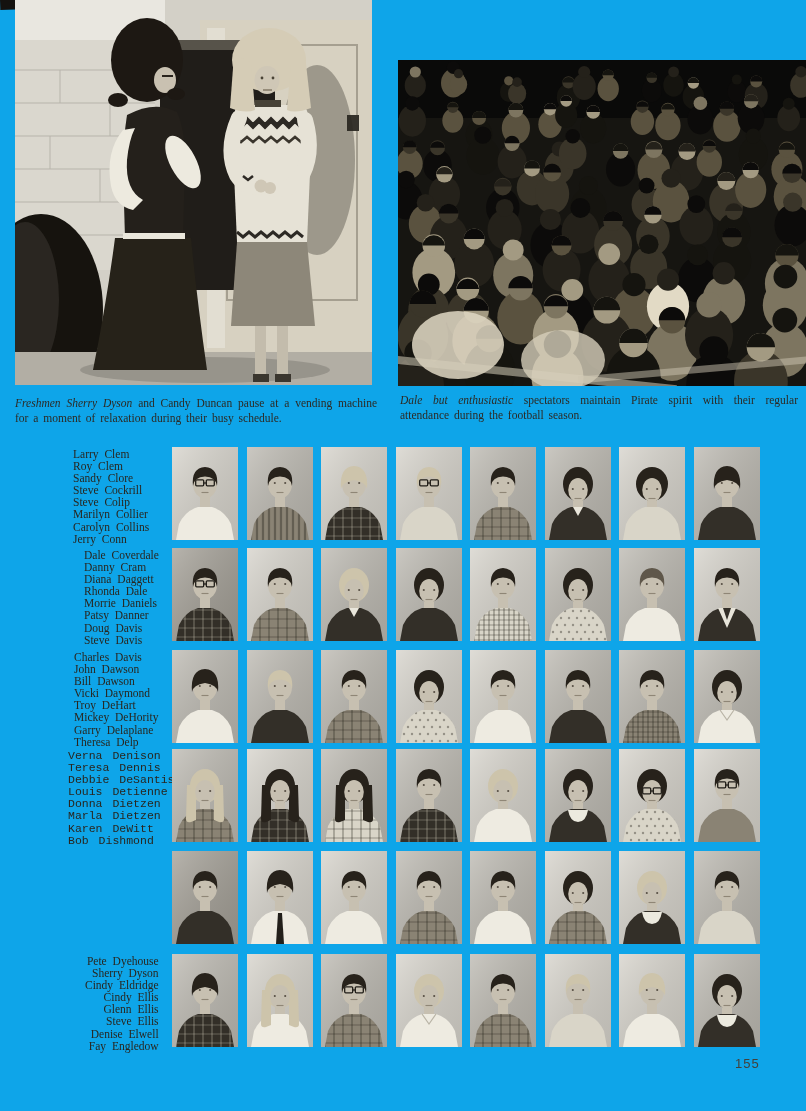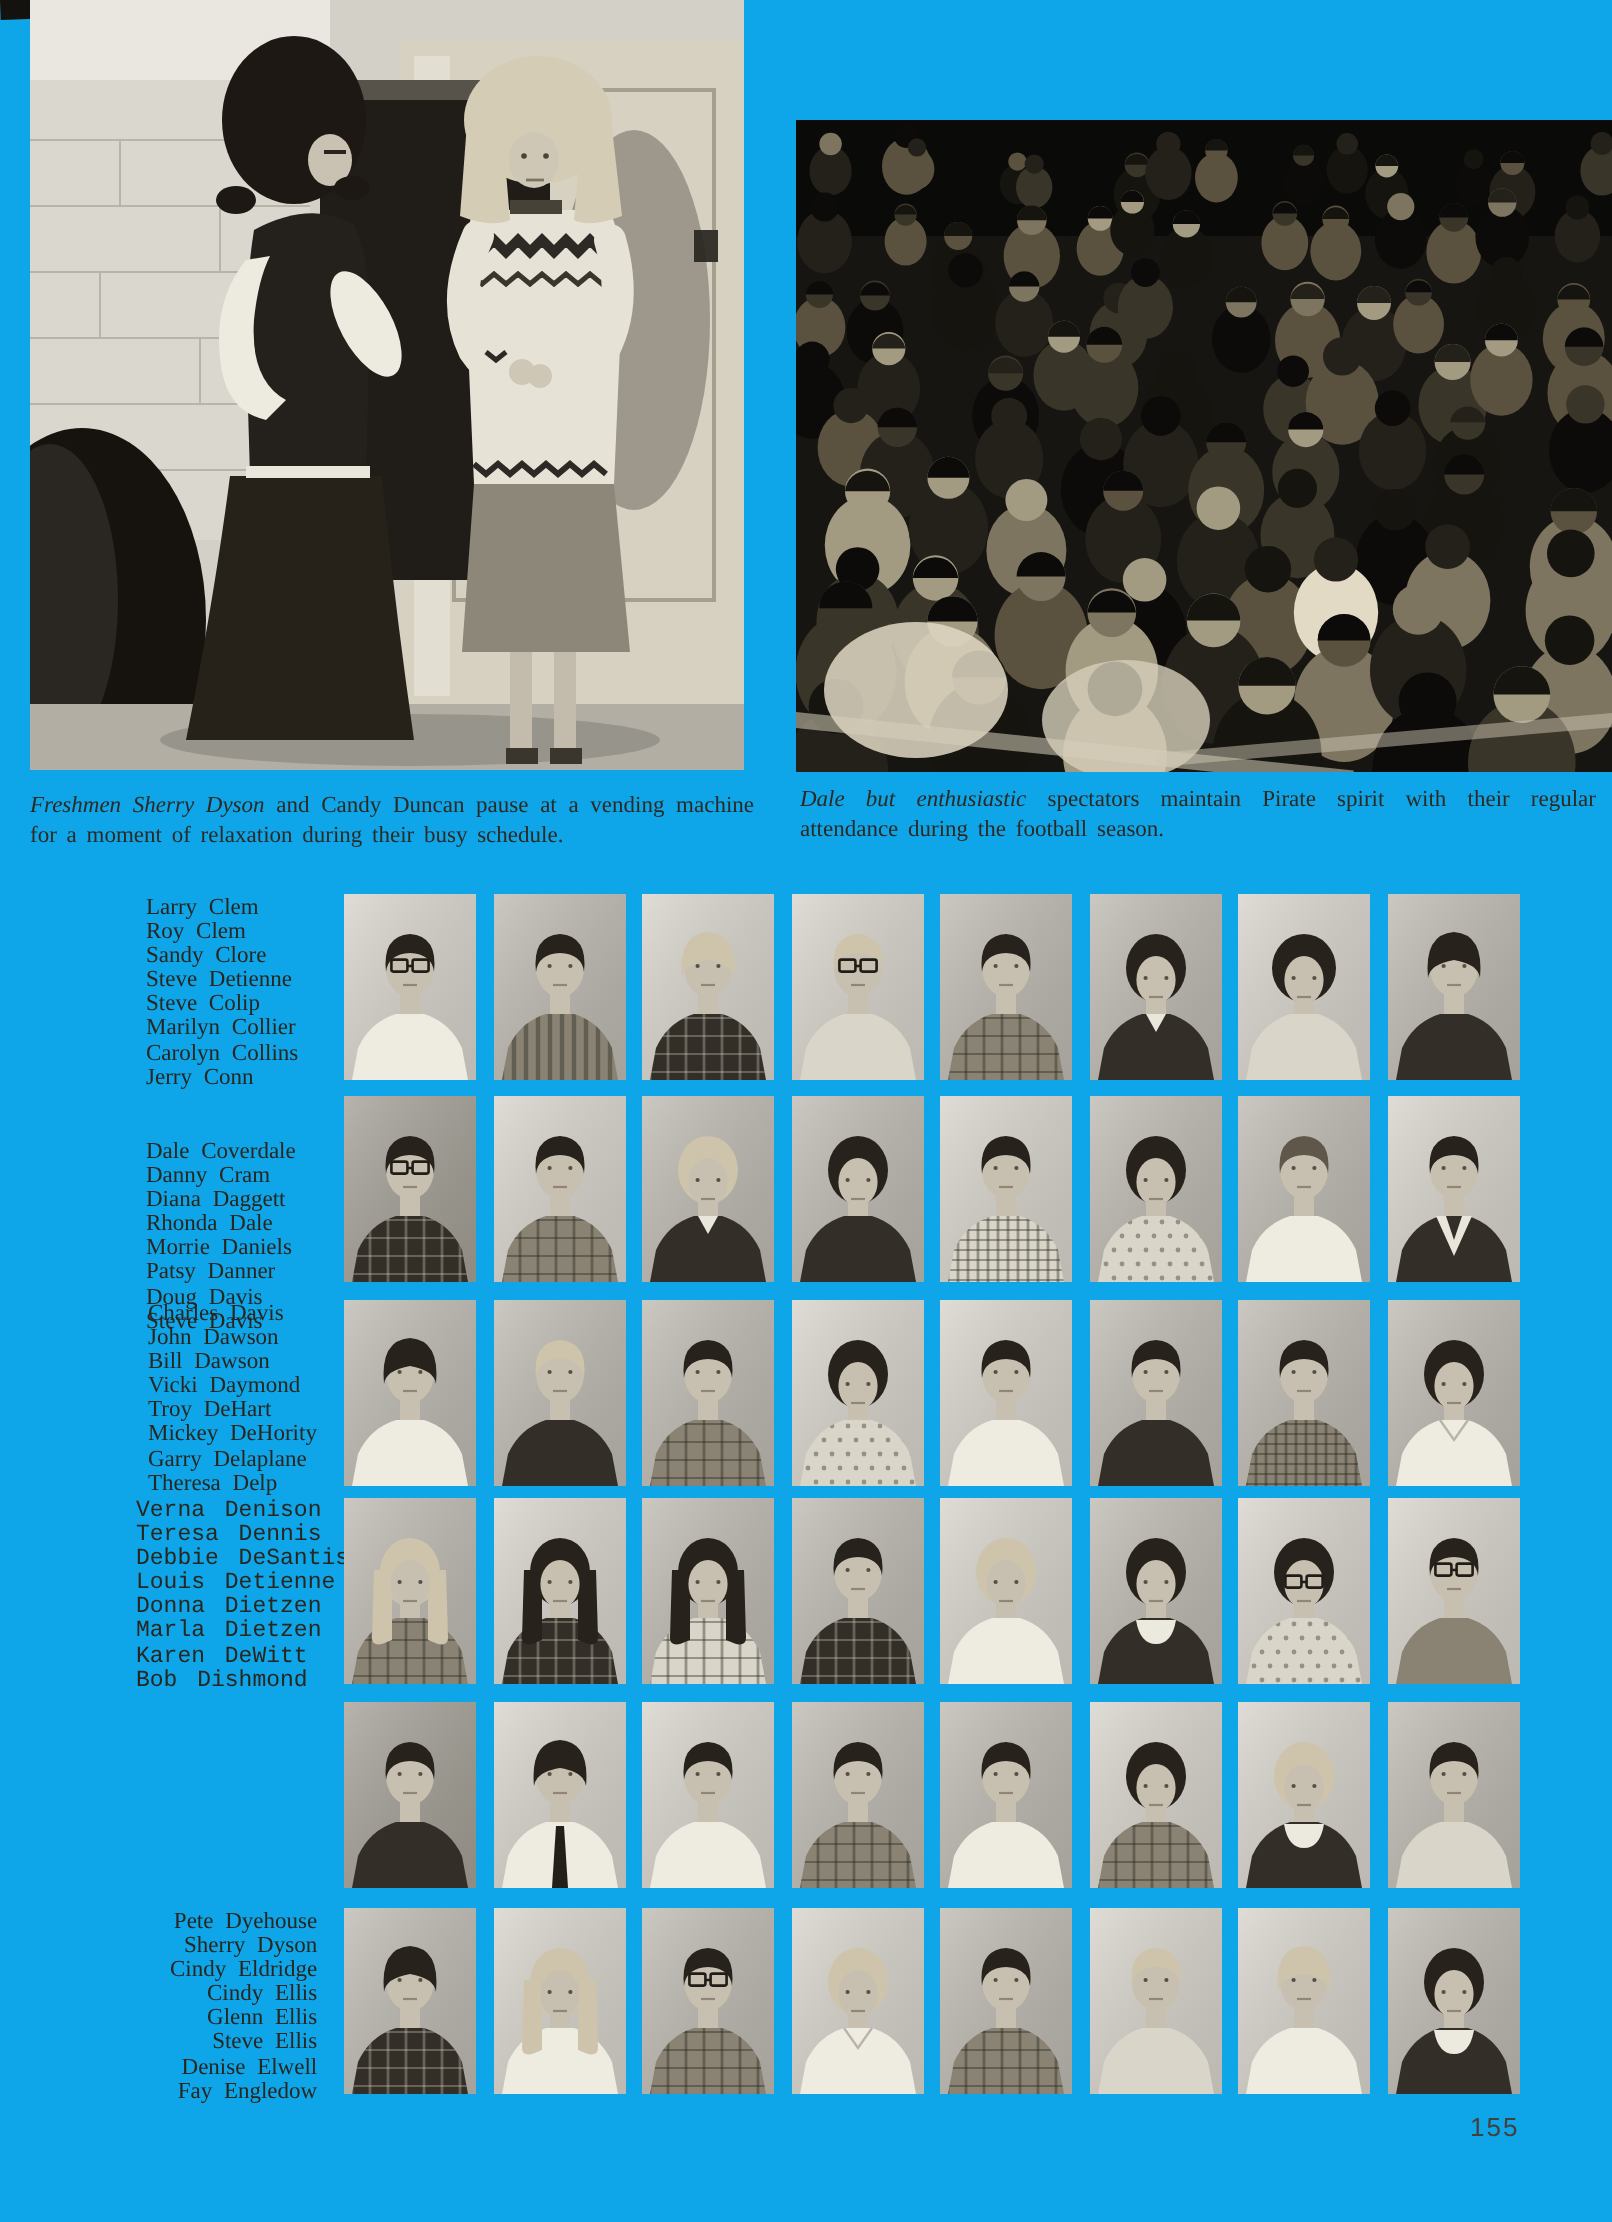--- a/index.html
+++ b/index.html
@@ -348,21 +348,21 @@
   </figure>
 
   <p class="caption cap2"><span class="lead">Dale but enthusiastic</span><span> spectators maintain Pirate spirit with their regular attendance during the football season.</span></p>
 
   <div id="grid">
       <div class="prow" style="top: 447px;">
         <div class="names" style="left: 73px;">
           <div>Larry Clem</div>
           <div>Roy Clem</div>
           <div>Sandy Clore</div>
-          <div>Steve Detienne</div>
+          <div>Steve Cockrill</div>
           <div>Steve Colip</div>
           <div>Marilyn Collier</div>
           <div>Carolyn Collins</div>
           <div>Jerry Conn</div>
         </div>
         <div class="photos">
           <div class="photo-cell">
             <svg width="66" height="93" viewBox="0 0 66 93" xmlns="http://www.w3.org/2000/svg">
               <defs>
                 <clipPath id="cp0-0">
@@ -584,21 +584,21 @@
               <ellipse cx="33" cy="37" rx="12" ry="14.5" fill="#c7c0b1"></ellipse>
               <path d="M20,42 Q18,20 33,19 Q48,20 46,42 Q45,35 33,33 Q21,35 20,42 Z" fill="#27221b"></path>
               <circle cx="27.8" cy="36" r="1.05" fill="rgba(58,50,40,0.8)"></circle>
               <circle cx="38.2" cy="36" r="1.05" fill="rgba(58,50,40,0.8)"></circle>
               <line x1="29.5" y1="45.5" x2="36.5" y2="45.5" stroke="rgba(96,86,70,0.55)" stroke-width="1.1"></line>
             </svg>
           </div>
         </div>
       </div>
       <div class="prow" style="top: 548px;">
-        <div class="names" style="left: 73px; margin-top: 21px;">
+        <div class="names" style="left: 84px;">
           <div>Dale Coverdale</div>
           <div>Danny Cram</div>
           <div>Diana Daggett</div>
           <div>Rhonda Dale</div>
           <div>Morrie Daniels</div>
           <div>Patsy Danner</div>
           <div>Doug Davis</div>
           <div>Steve Davis</div>
         </div>
         <div class="photos">

